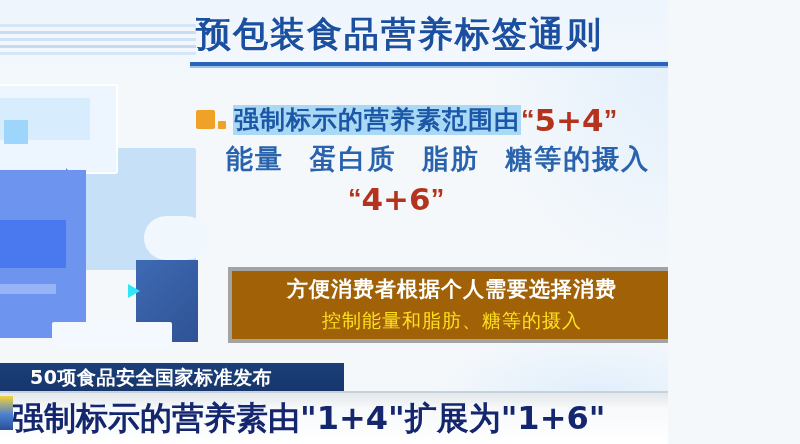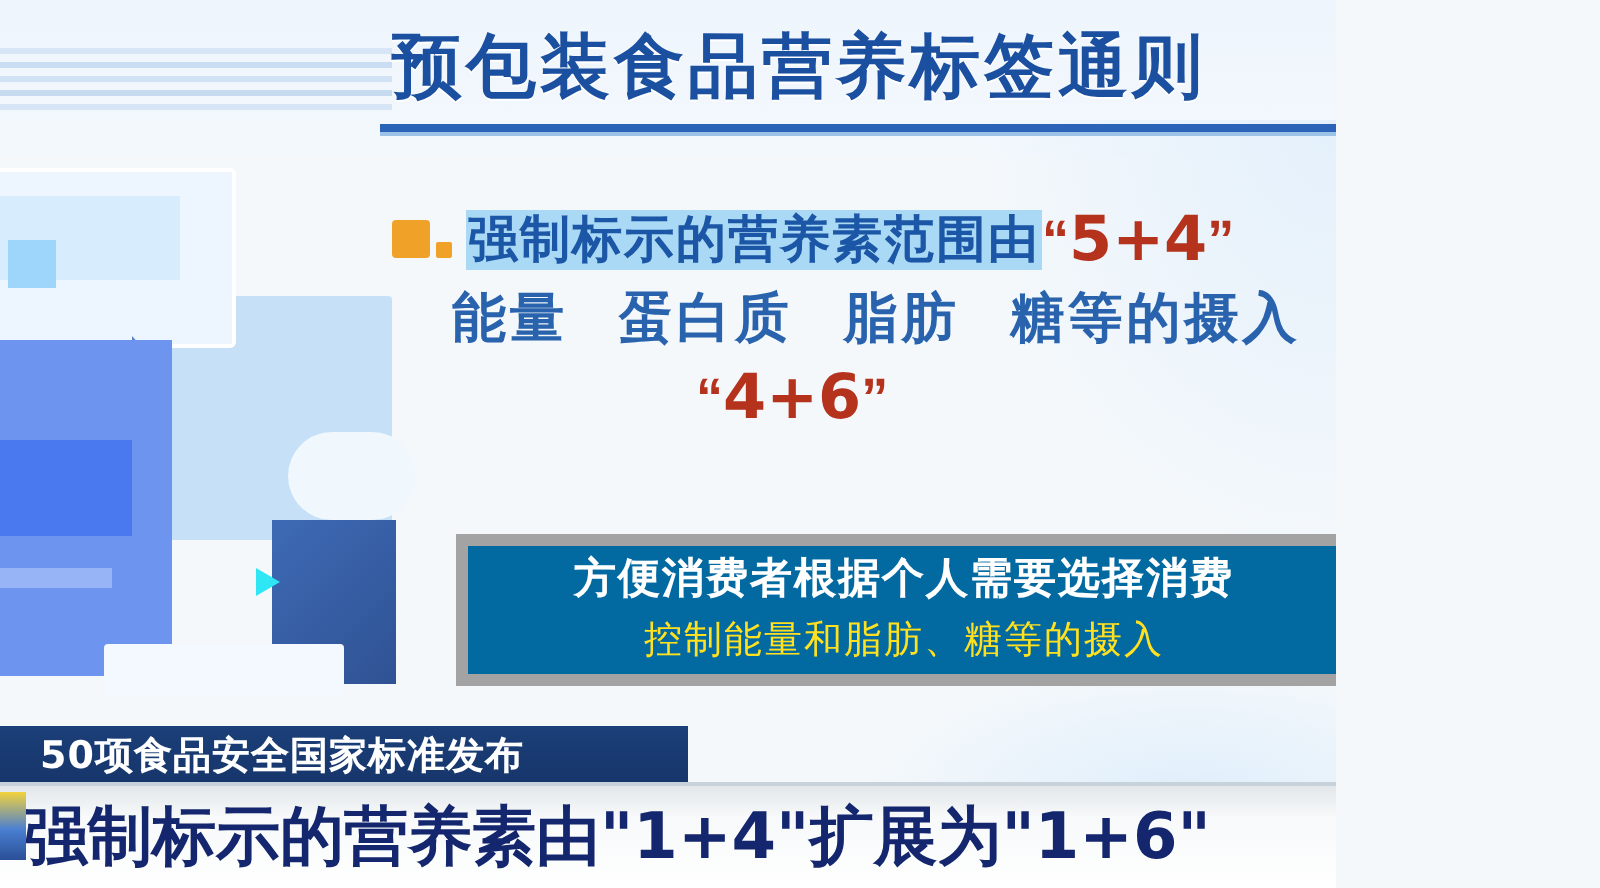--- a/index.html
+++ b/index.html
@@ -84,32 +84,32 @@
   .sm-add{font-size:19px;color:#2b62ac;font-weight:bold;letter-spacing:1px;margin-right:4px;
      font-family:"DejaVu Sans","Liberation Sans",sans-serif;}
   .big-sugar{font-size:25px;color:#1b56a5;font-weight:bold;letter-spacing:1px;margin-right:9px;
      font-family:"DejaVu Sans","Liberation Sans",sans-serif;}
   .underlined{font-size:25px;color:#1b56a5;font-weight:bold;letter-spacing:0px;
      font-family:"DejaVu Sans","Liberation Sans",sans-serif;
      border-bottom:4px solid #e02112;padding-bottom:2px;}
 
   
   .bluebox{position:absolute;left:228px;top:267px;width:448px;height:76px;
-    background:#0369a1;border:6px solid #a3a3a3;box-sizing:border-box;
+    background:#a16207;border:4px solid #a3a3a3;box-sizing:border-box;
     display:flex;flex-direction:column;align-items:center;justify-content:center;}
   .bb1{color:#ffffff;font-size:21px;font-weight:bold;letter-spacing:1px;line-height:30px;
     font-family:"DejaVu Sans","Liberation Sans",sans-serif;}
   .bb2{color:#ffe11f;font-size:19px;font-weight:normal;letter-spacing:1px;line-height:32px;
     font-family:"DejaVu Sans","Liberation Sans",sans-serif;}
 
   
   .kicker{position:absolute;left:0px;top:363px;width:344px;height:30px;
     background:linear-gradient(180deg,#1b3f79 0%,#16356a 100%);
     display:flex;align-items:center;}
-  .kicker span{color:#ffffff;font-size:19px;font-weight:bold;letter-spacing:0.5px;margin-left:20px;
+  .kicker span{color:#ffffff;font-size:19px;font-weight:bold;letter-spacing:0.5px;margin-left:30px;
     font-family:"DejaVu Sans","Liberation Sans",sans-serif;}
   .lowerbar{position:absolute;left:0px;top:393px;width:800px;height:51px;
     background:linear-gradient(180deg,#e3e7ea 0%,#f7f9fa 30%,#ffffff 100%);
     display:flex;align-items:center;}
   .lowerbar .headline{color:#13266e;font-size:32px;font-weight:bold;letter-spacing:0px;margin-left:12px;
     white-space:nowrap;font-family:"DejaVu Sans","Liberation Sans",sans-serif;}
   .corner-chip{position:absolute;left:0px;top:396px;width:13px;height:34px;
     background:linear-gradient(180deg,#f3d23c 0%,#4a7fd1 55%,#2a4f97 100%);}
   .bar-topedge{position:absolute;left:0;top:391px;width:800px;height:3px;background:#c8d2da;}
 </style>

